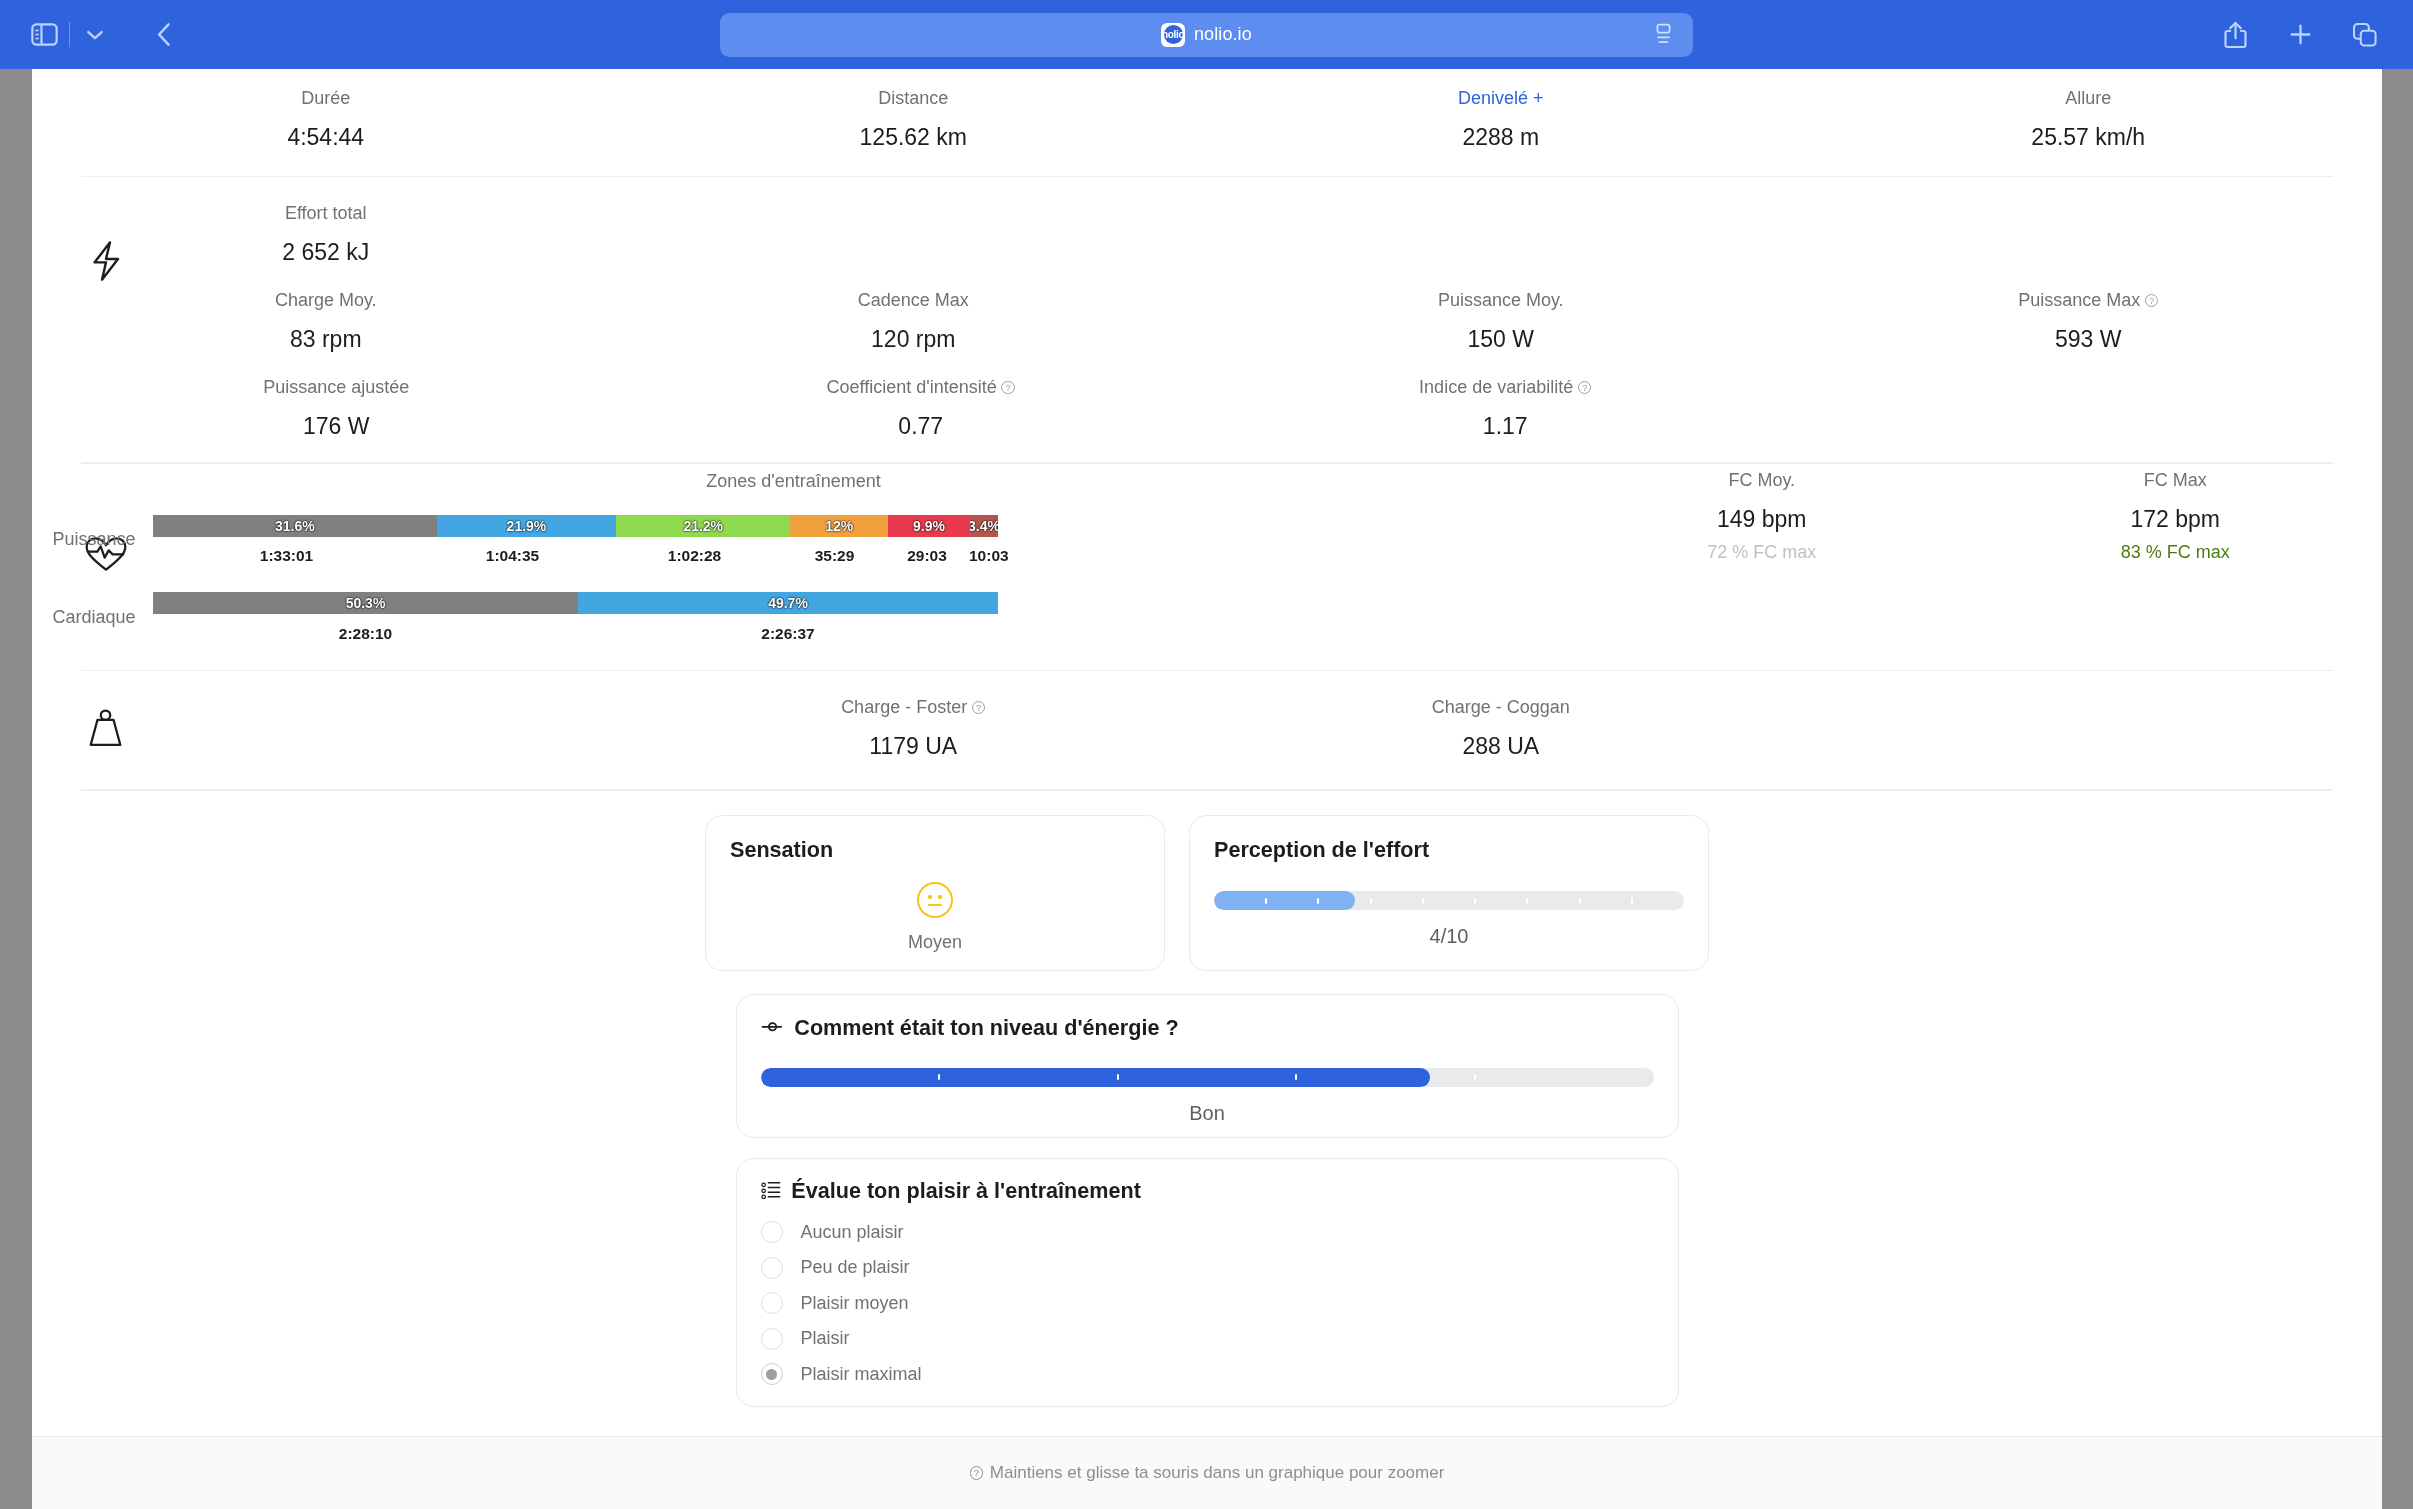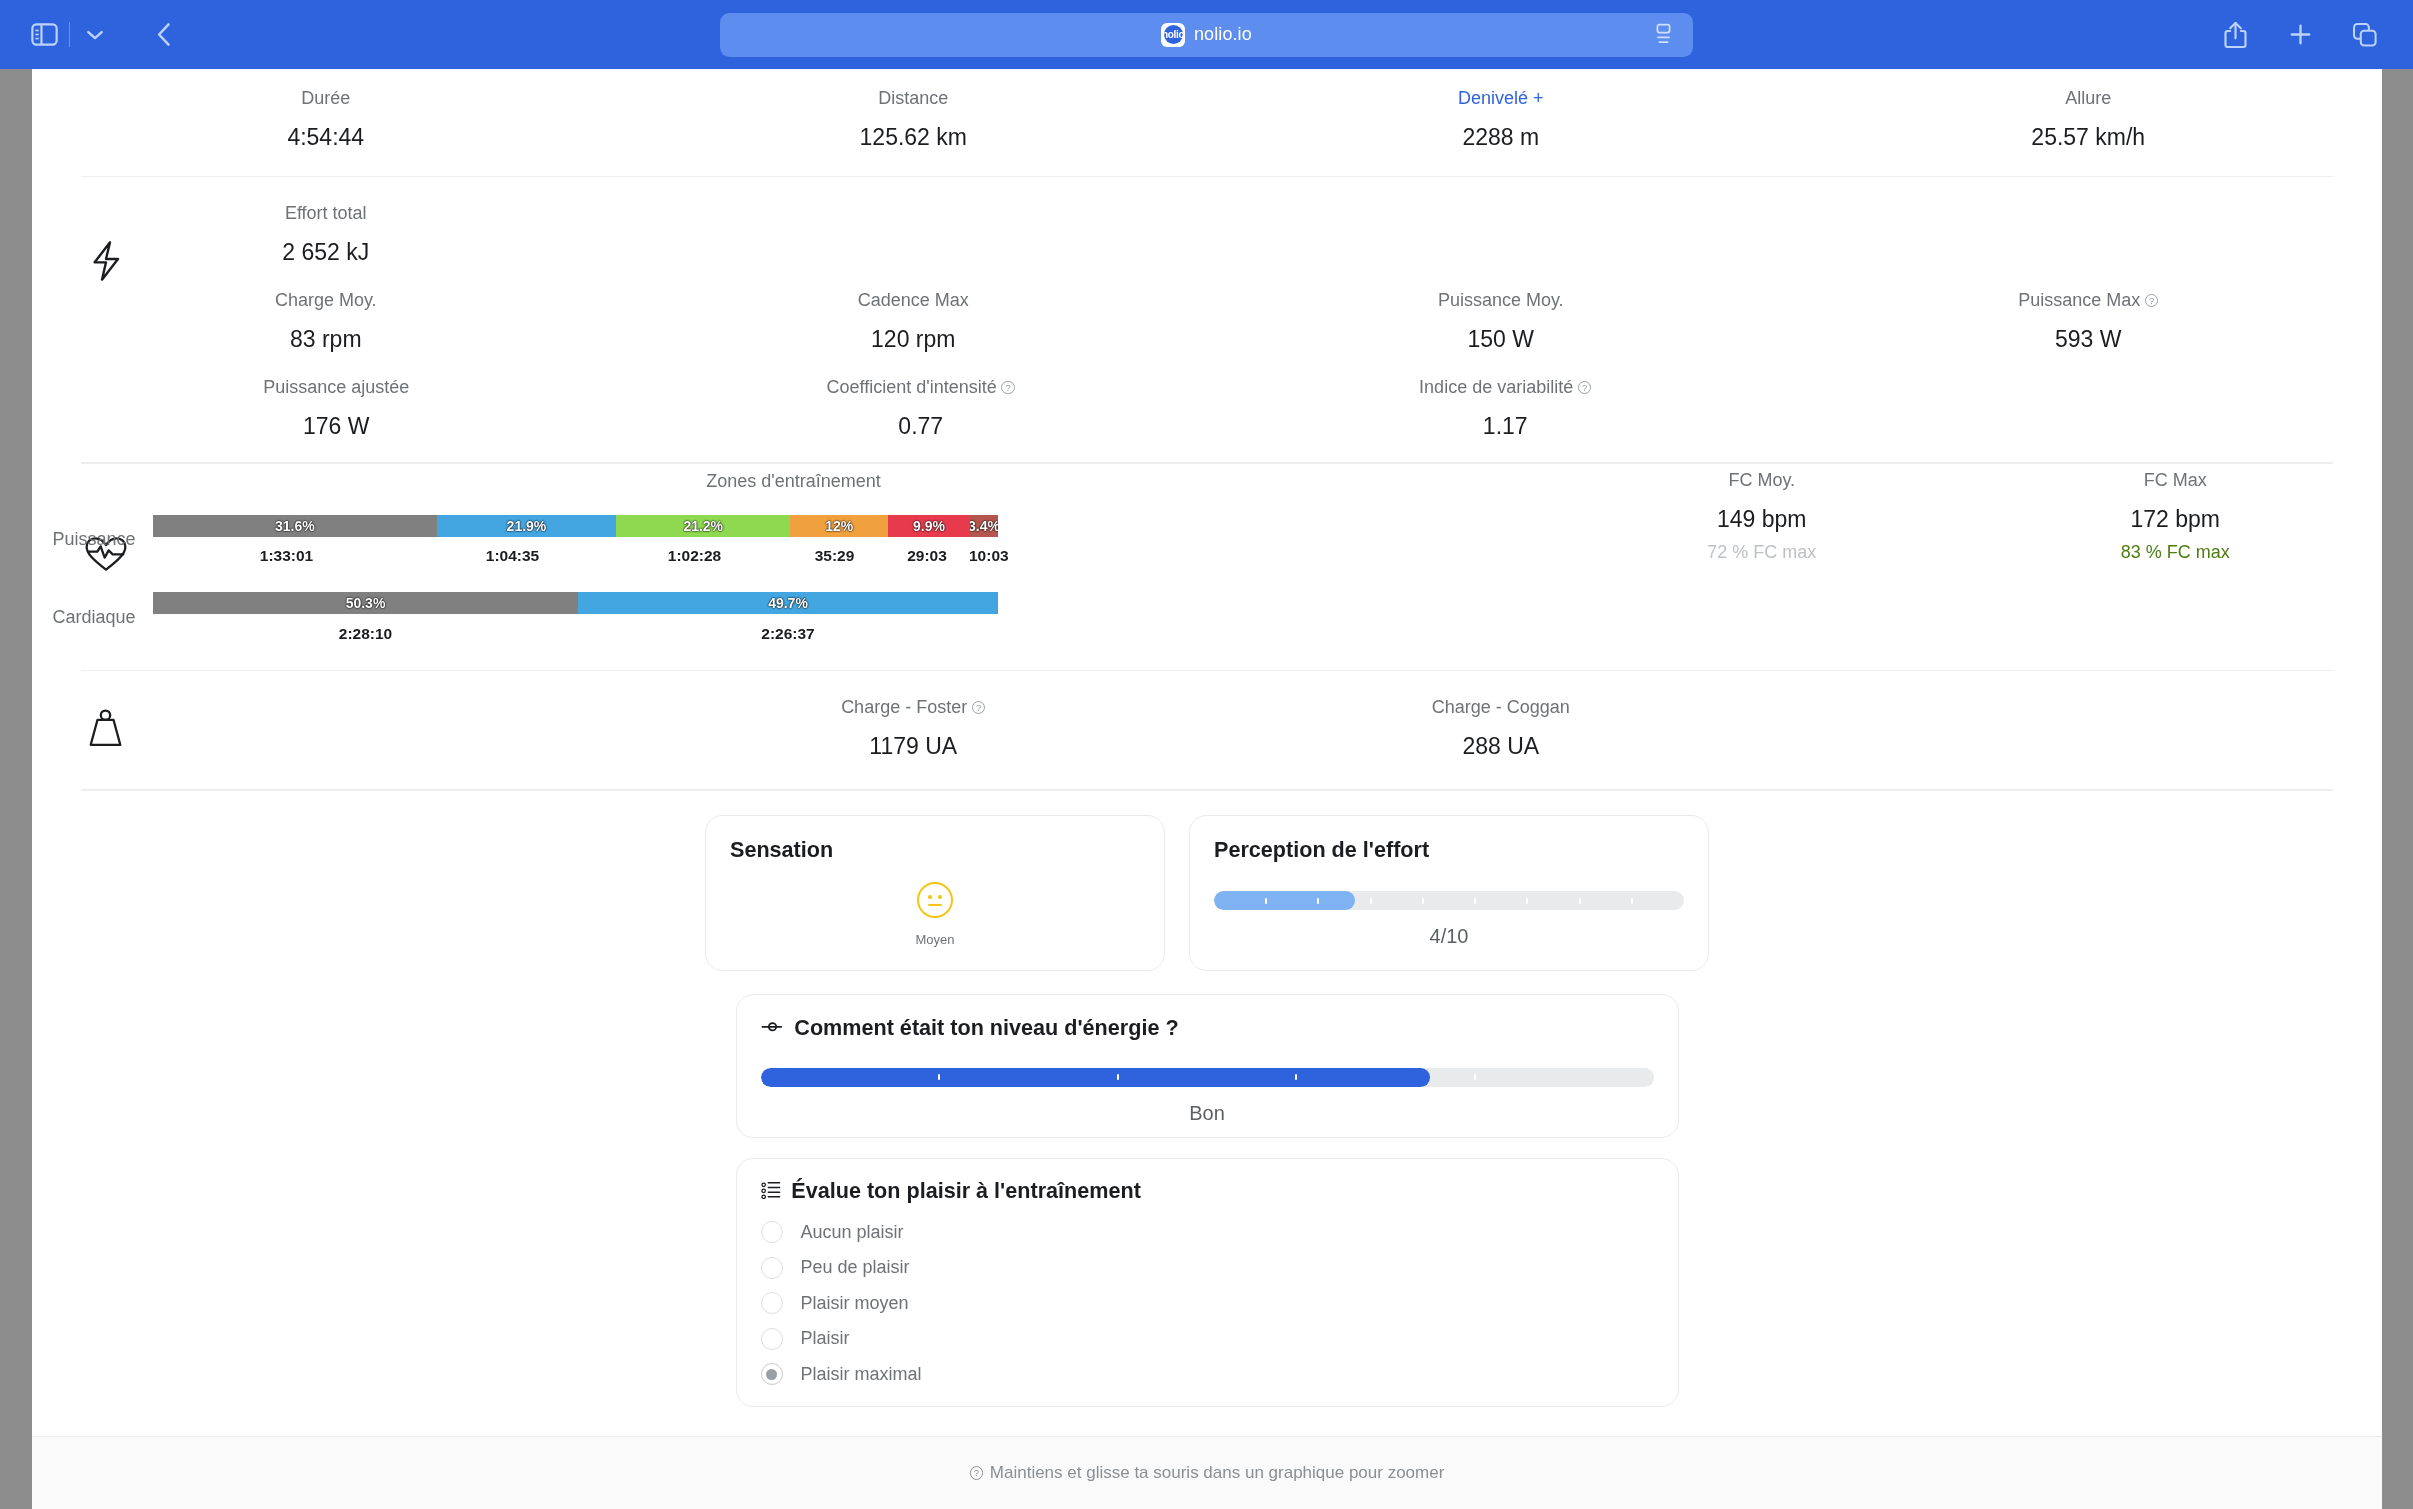--- a/index.html
+++ b/index.html
@@ -122,21 +122,21 @@
   .card-title-row { display: flex; align-items: center; gap: 10.8px; }
 
   .smiley {
     width: 36px; height: 36px; border: 2.7px solid #f5c518; border-radius: 50%;
     position: relative; margin: 0 auto;
   }
   .smiley .eye { position: absolute; top: 10.8px; width: 3.4px; height: 3.4px; border-radius: 50%; background: #f5c518; }
   .smiley .eye.l { left: 9.4px; }
   .smiley .eye.r { right: 9.4px; }
   .smiley .mouth { position: absolute; left: 9.4px; right: 9.4px; bottom: 10px; height: 2.7px; background: #f5c518; border-radius: 1.3px; }
-  .smiley-label { text-align: center; font-size: 13px; color: #6e7277; margin-top: 13.5px; }
+  .smiley-label { text-align: center; font-size: 18px; color: #6e7277; margin-top: 13.5px; }
 
   .track {
     height: 19px; border-radius: 9.4px; background: #e9eaec; position: relative; overflow: hidden;
   }
   .track .fill { position: absolute; left: 0; top: 0; bottom: 0; border-radius: 9.4px; }
   .track .tick { position: absolute; top: 50%; transform: translate(-50%,-50%);
                  width: 2px; height: 6px; background: #ffffff; border-radius: 1.3px; }
   .track-value { text-align: center; font-size: 20px; color: #5b5f64; }
 
   .radio-row { display: flex; align-items: center; gap: 18px; }

